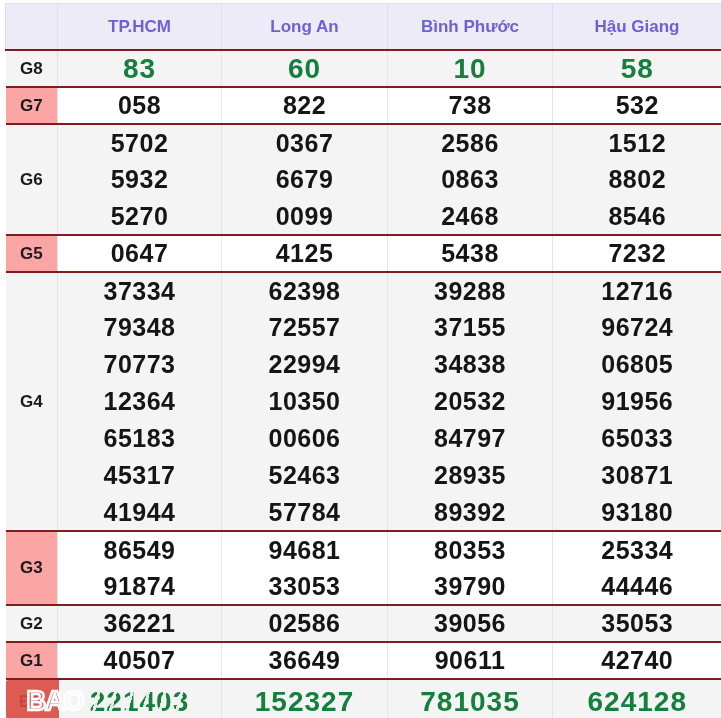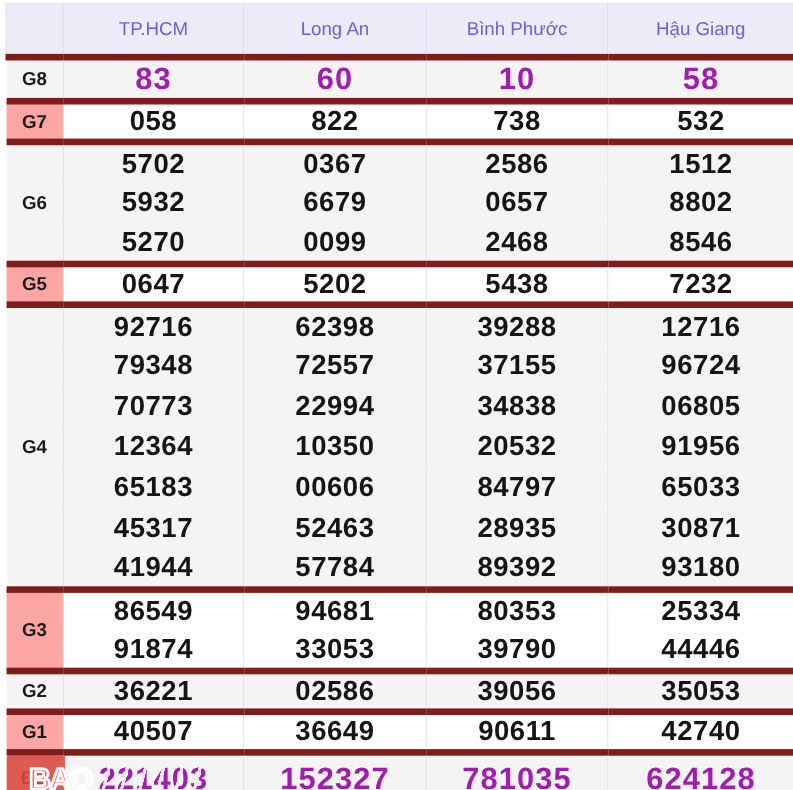--- a/index.html
+++ b/index.html
@@ -6,41 +6,41 @@
   .wrap{padding:3px 0 0 5px;width:716px;}
   table.results{border-collapse:collapse;table-layout:fixed;width:716px;}
   col.c-label{width:52px;}
   col.c1{width:164px;}
   col.c2{width:166px;}
   col.c3{width:165px;}
   col.c4{width:169px;}
 
   thead th{
     height:43px;background:#edebf8;color:#6f61d3;
-    font-size:17px;font-weight:normal;text-align:center;
+    font-size:17px;font-weight:bold;text-align:center;
     border:1px solid #dfddee;
   }
 
   tbody tr{height:37px;}
   tbody tr.db-row{height:45px;}
 
   tbody th{
     font-size:17px;font-weight:bold;color:#1b1b1b;text-align:center;
     border-right:1px solid #e2e2e2;background:#fca5a5;vertical-align:middle;
   }
   tbody td{
     text-align:center;font-weight:bold;font-size:25px;color:#151515;
     border-left:1px solid #e6e6e6;letter-spacing:.5px;vertical-align:middle;
   }
   tbody td:first-of-type{border-left:none;}
   tr.stripe td, tr.stripe th{background:#f4f4f4;}
-  tr.group-start td, tr.group-start th{border-top:6px solid #7f1d1d;}
+  tr.group-start td, tr.group-start th{border-top:2px solid #7f1d1d;}
   tbody tr:last-child td, tbody tr:last-child th{border-bottom:1px solid #dedede;}
 
-  td.red{color:#a21caf;}
+  td.red{color:#15803d;}
   td.lg{font-size:28px;letter-spacing:1px;}
 
   
   td.distorted{position:relative;}
   td.distorted::after{
     content:"";position:absolute;top:4px;bottom:4px;left:28px;right:28px;
     background:repeating-linear-gradient(105deg,transparent 0 13px,rgba(243,243,243,.92) 13px 16px);
     pointer-events:none;
   }
 
@@ -98,39 +98,39 @@
         <tr class="group-start stripe">
           <th rowspan="3">G6</th>
           <td>5702</td>
           <td>0367</td>
           <td>2586</td>
           <td>1512</td>
         </tr>
         <tr class="stripe">
           <td>5932</td>
           <td>6679</td>
-          <td>0657</td>
+          <td>0863</td>
           <td>8802</td>
         </tr>
         <tr class="stripe">
           <td>5270</td>
           <td>0099</td>
           <td>2468</td>
           <td>8546</td>
         </tr>
         <tr class="group-start">
           <th rowspan="1">G5</th>
           <td>0647</td>
-          <td>5202</td>
+          <td>4125</td>
           <td>5438</td>
           <td>7232</td>
         </tr>
         <tr class="group-start stripe">
           <th rowspan="7">G4</th>
-          <td>92716</td>
+          <td>37334</td>
           <td>62398</td>
           <td>39288</td>
           <td>12716</td>
         </tr>
         <tr class="stripe">
           <td>79348</td>
           <td>72557</td>
           <td>37155</td>
           <td>96724</td>
         </tr>

